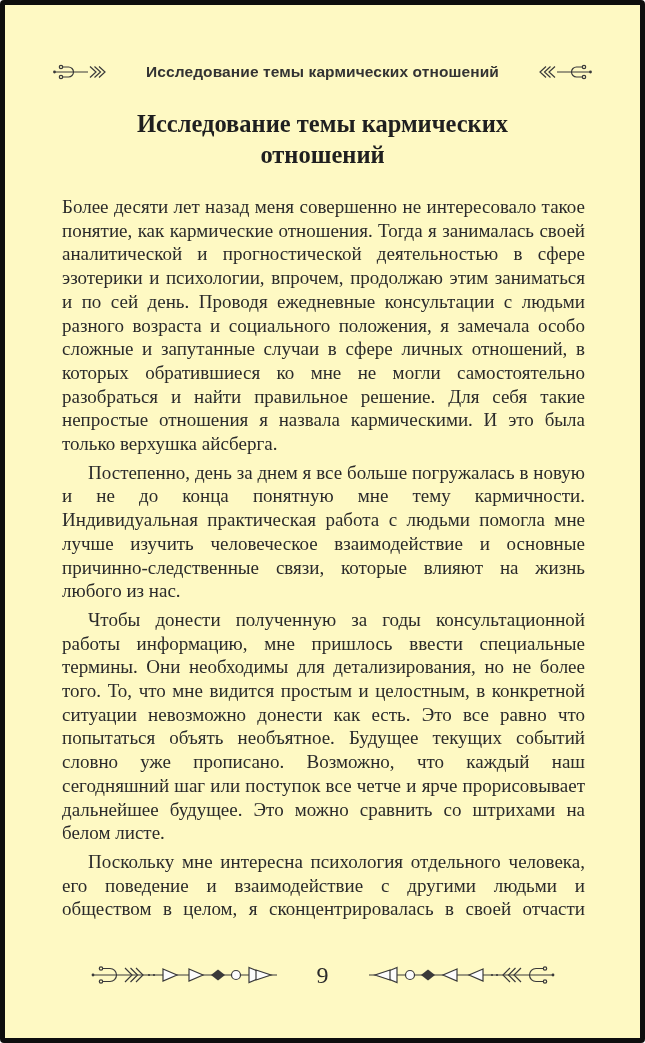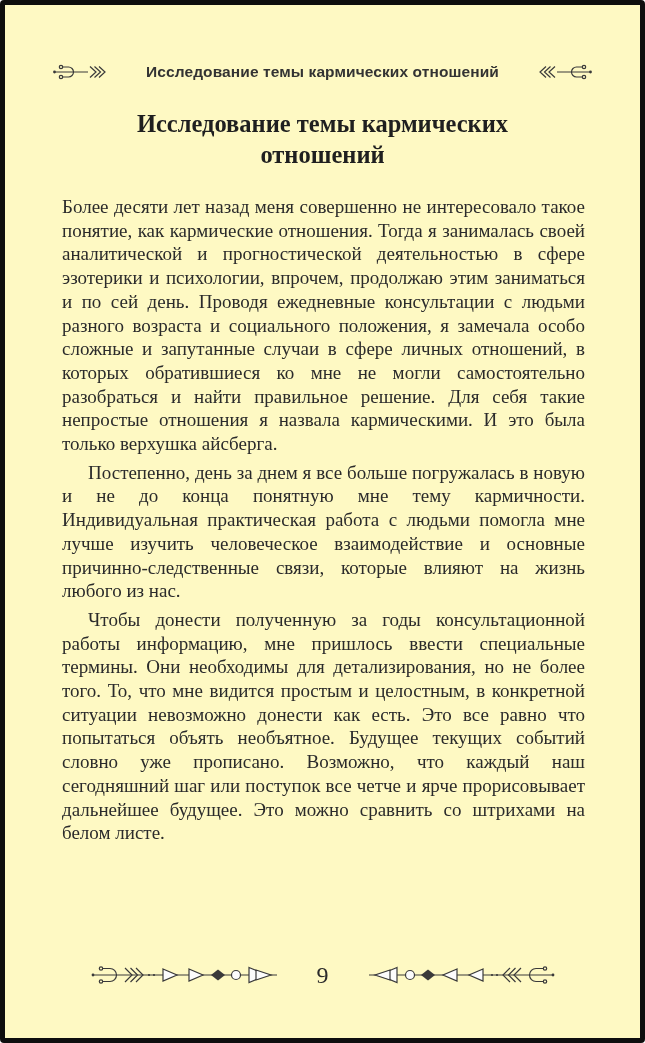--- a/index.html
+++ b/index.html
@@ -115,20 +115,21 @@
         </g>
       </svg>
     </div>
 
     <h1 class="chapter-title">Исследование темы кармических отношений</h1>
 
     <div class="body-text">
       <p class="para first">Более десяти лет назад меня совершенно не интересовало такое понятие, как кармические отношения. Тогда я занималась своей аналитической и прогностической деятельностью в сфере эзотерики и психологии, впрочем, продолжаю этим заниматься и по сей день. Проводя ежедневные консультации с людьми разного возраста и социального положения, я замечала особо сложные и запутанные случаи в сфере личных отношений, в которых обратившиеся ко мне не могли самостоятельно разобраться и найти правильное решение. Для себя такие непростые отношения я назвала кармическими. И это была только верхушка айсберга.</p>
       <p class="para">Постепенно, день за днем я все больше погружалась в новую и не до конца понятную мне тему кармичности. Индивидуальная практическая работа с людьми помогла мне лучше изучить человеческое взаимодействие и основные причинно-следственные связи, которые влияют на жизнь любого из нас.</p>
       <p class="para">Чтобы донести полученную за годы консультационной работы информацию, мне пришлось ввести специальные термины. Они необходимы для детализирования, но не более того. То, что мне видится простым и целостным, в конкретной ситуации невозможно донести как есть. Это все равно что попытаться объять необъятное. Будущее текущих событий словно уже прописано. Возможно, что каждый наш сегодняшний шаг или поступок все четче и ярче прорисовывает дальнейшее будущее. Это можно сравнить со штрихами на белом листе.</p>
+      <p class="para cont">Поскольку мне интересна психология отдельного человека, его поведение и взаимодействие с другими людьми и обществом в целом, я сконцентрировалась в своей отчасти</p>
     </div>
 
     <div class="page-footer">
 
       <svg class="ornament" width="190" height="26" viewBox="0 0 190 26" fill="none" stroke="#3a3a3a" stroke-width="1.2">
         <circle cx="2" cy="13" r="1.4" fill="#3a3a3a" stroke="none"></circle>
         <line x1="2" y1="13" x2="186" y2="13"></line>
         <circle cx="10" cy="6.5" r="1.7"></circle>
         <circle cx="10" cy="19.5" r="1.7"></circle>
         <path d="M12,6.5 H19 A6.5,6.5 0 0 1 19,19.5 H12"></path>

